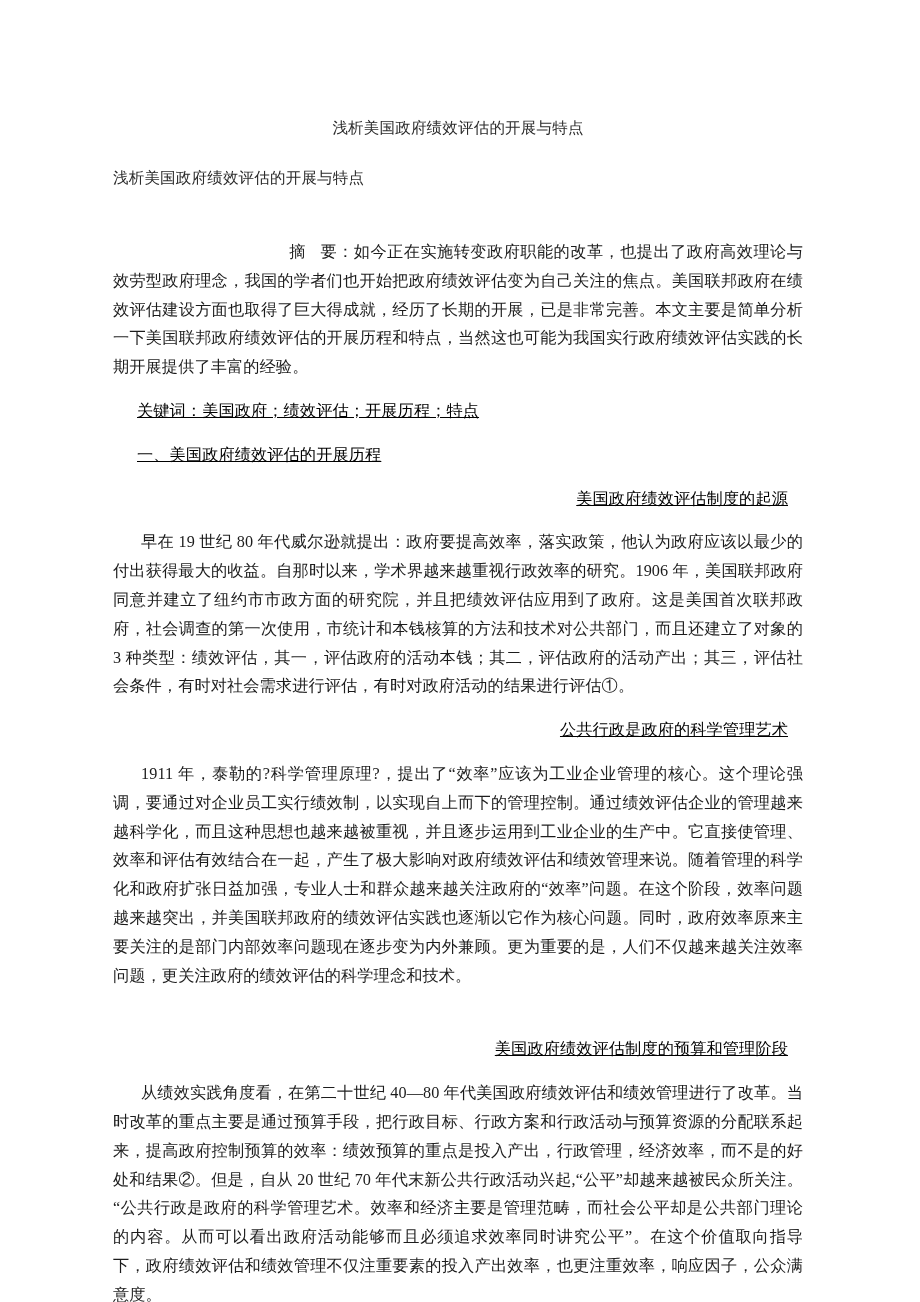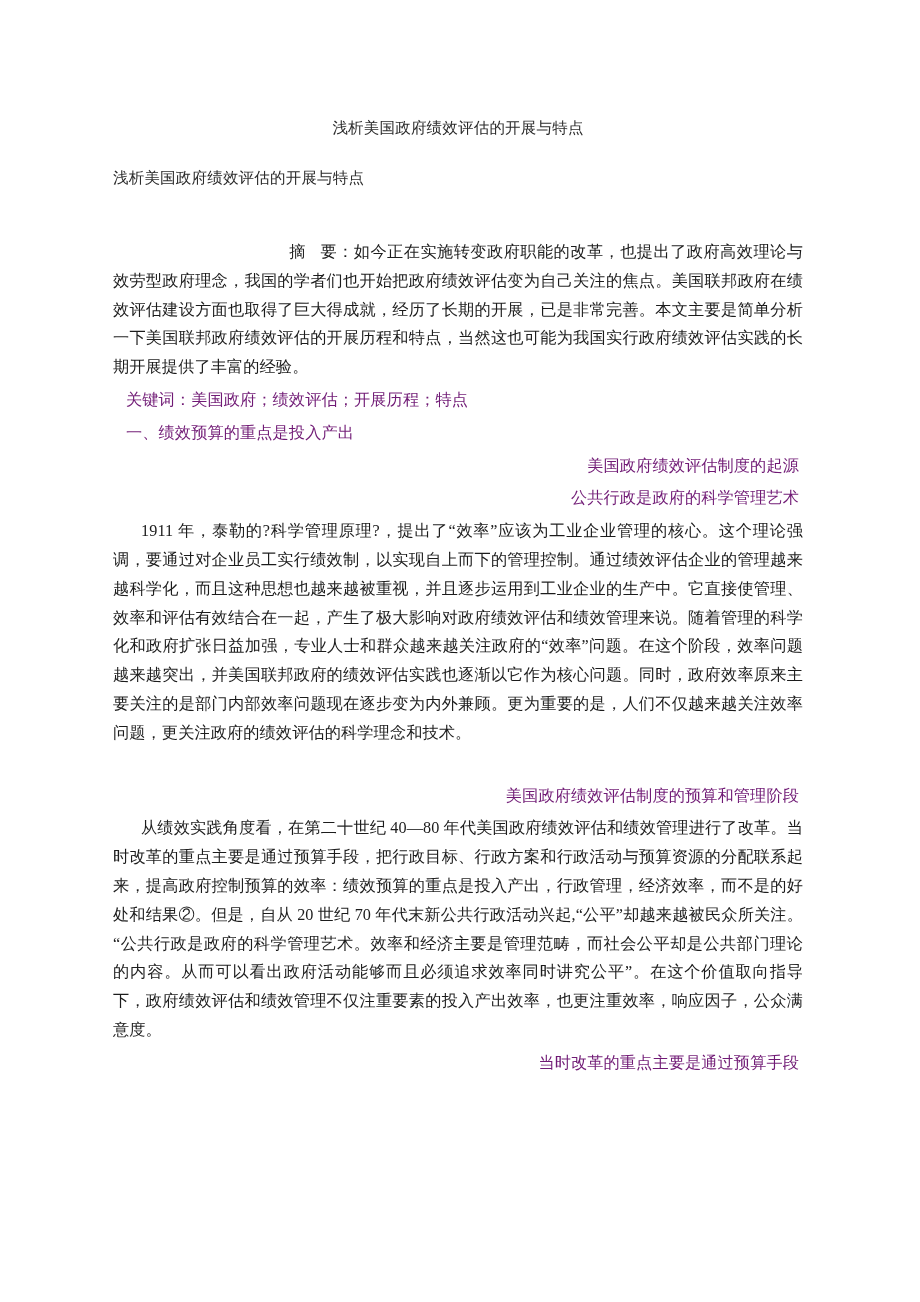--- a/index.html
+++ b/index.html
@@ -79,25 +79,26 @@
   }
   .abstract .lead-gap {
     display: inline-block;
     width: 14px;
   }
 
   
   .line {
     font-size: 16.2px;
     line-height: 28.8px;
-    color: #701a75;
-    margin: 4px;
+    color: #000000;
+    margin: 15px;
     padding-left: 9px;      
     white-space: nowrap;
     letter-spacing: 0.1px;
+    text-decoration: underline;
   }
 
   .line.heading-num {
     padding-left: 9px;
   }
 
   .line.sub-heading {
     padding-left: 11px;
     text-align: right;
   }
@@ -118,24 +119,25 @@
     <div class="doc-title">浅析美国政府绩效评估的开展与特点</div>
 
     <div class="doc-subtitle">浅析美国政府绩效评估的开展与特点</div>
 
     <div class="spacer-md"></div>
 
     <p class="para abstract"><span class="lead"></span><span class="lead-label">摘</span><span class="lead-gap"></span><span>要：</span><span>如今正在实施转变政府职能的改革，也提出了政府高效理论与效劳型政府理念，我国的学者们也开始把政府绩效评估变为自己关注的焦点。美国联邦政府在绩效评估建设方面也取得了巨大得成就，经历了长期的开展，已是非常完善。本文主要是简单分析一下美国联邦政府绩效评估的开展历程和特点，当然这也可能为我国实行政府绩效评估实践的长期开展提供了丰富的经验。</span></p>
 
     <div class="line">关键词：美国政府；绩效评估；开展历程；特点</div>
 
-    <div class="line heading-num">一、绩效预算的重点是投入产出</div>
+    <div class="line heading-num">一、美国政府绩效评估的开展历程</div>
 
     <div class="line sub-heading">美国政府绩效评估制度的起源</div>
 
+    <p class="para indent">早在 19 世纪 80 年代威尔逊就提出：政府要提高效率，落实政策，他认为政府应该以最少的付出获得最大的收益。自那时以来，学术界越来越重视行政效率的研究。1906 年，美国联邦政府同意并建立了纽约市市政方面的研究院，并且把绩效评估应用到了政府。这是美国首次联邦政府，社会调查的第一次使用，市统计和本钱核算的方法和技术对公共部门，而且还建立了对象的 3 种类型：绩效评估，其一，评估政府的活动本钱；其二，评估政府的活动产出；其三，评估社会条件，有时对社会需求进行评估，有时对政府活动的结果进行评估①。</p>
 
     <div class="line sub-heading">公共行政是政府的科学管理艺术</div>
 
     <p class="para indent">1911 年，泰勒的?科学管理原理?，提出了“效率”应该为工业企业管理的核心。这个理论强调，要通过对企业员工实行绩效制，以实现自上而下的管理控制。通过绩效评估企业的管理越来越科学化，而且这种思想也越来越被重视，并且逐步运用到工业企业的生产中。它直接使管理、效率和评估有效结合在一起，产生了极大影响对政府绩效评估和绩效管理来说。随着管理的科学化和政府扩张日益加强，专业人士和群众越来越关注政府的“效率”问题。在这个阶段，效率问题越来越突出，并美国联邦政府的绩效评估实践也逐渐以它作为核心问题。同时，政府效率原来主要关注的是部门内部效率问题现在逐步变为内外兼顾。更为重要的是，人们不仅越来越关注效率问题，更关注政府的绩效评估的科学理念和技术。</p>
 
     <div class="spacer-lg"></div>
 
     <div class="line sub-heading">美国政府绩效评估制度的预算和管理阶段</div>
 
     <p class="para indent">从绩效实践角度看，在第二十世纪 40—80 年代美国政府绩效评估和绩效管理进行了改革。当时改革的重点主要是通过预算手段，把行政目标、行政方案和行政活动与预算资源的分配联系起来，提高政府控制预算的效率：绩效预算的重点是投入产出，行政管理，经济效率，而不是的好处和结果②。但是，自从 20 世纪 70 年代末新公共行政活动兴起,“公平”却越来越被民众所关注。“公共行政是政府的科学管理艺术。效率和经济主要是管理范畴，而社会公平却是公共部门理论的内容。从而可以看出政府活动能够而且必须追求效率同时讲究公平”。在这个价值取向指导下，政府绩效评估和绩效管理不仅注重要素的投入产出效率，也更注重效率，响应因子，公众满意度。</p>

